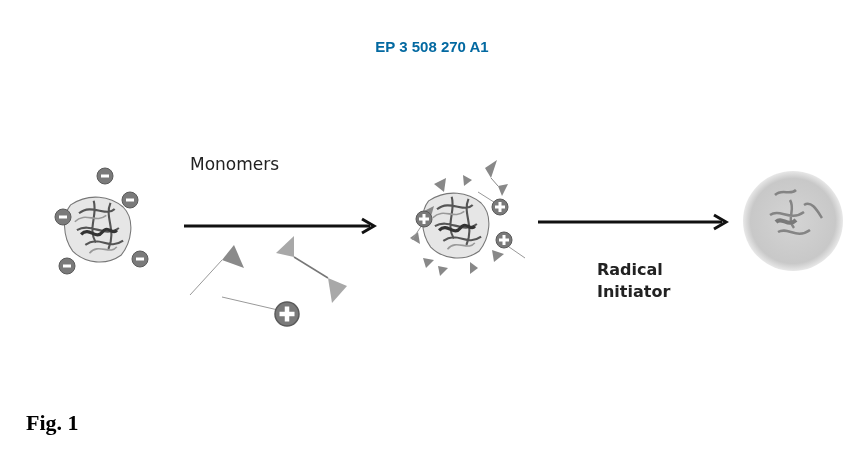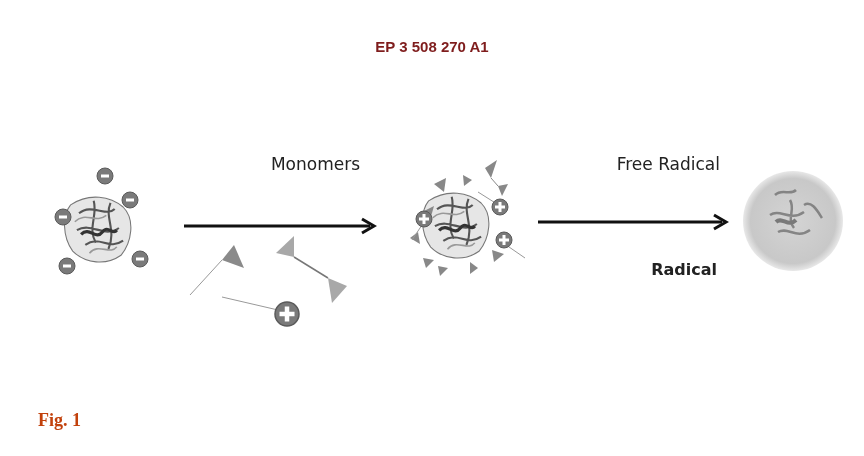--- a/index.html
+++ b/index.html
@@ -1,28 +1,28 @@
 <!DOCTYPE html>
 <html><head>
   <meta charset="utf-8">
   <style>
     html, body { margin: 0; padding: 0; background: #ffffff; }
     body { width: 864px; height: 456px; position: relative; overflow: hidden; }
     .header {
       position: absolute; left: 0; top: 38px; width: 864px; text-align: center;
-      font-family: "Liberation Sans", sans-serif; font-weight: bold; font-size: 15px; color: #7f1d1d;
+      font-family: "Liberation Sans", sans-serif; font-weight: bold; font-size: 15px; color: #0369a1;
     }
     .label {
-      position: absolute; text-align: right;
+      position: absolute; text-align: left;
       font-family: "DejaVu Sans", sans-serif; font-size: 17px; line-height: 22px; color: #222;
     }
     .label.bold { font-weight: bold; font-size: 16px; }
     .fig {
-      position: absolute; left: 38px; top: 410px;
-      font-family: "Liberation Serif", serif; font-weight: bold; font-size: 18px; color: #c2410c;
+      position: absolute; left: 26px; top: 410px;
+      font-family: "Liberation Serif", serif; font-weight: bold; font-size: 22px; color: #000000;
     }
     svg { position: absolute; left: 0; top: 0; }
   </style>
 </head>
 <body>
 
 <div class="header">EP 3 508 270 A1</div>
 
 <svg width="864" height="456" viewBox="0 0 864 456">
   <defs>
@@ -111,20 +111,20 @@
       <path d="M776,222 C782,216 788,228 796,220" fill="none" stroke="#555" stroke-width="4"></path>
     </g>
   </g>
 </svg>
 
 <div class="label" style="left:190px; top:153px; width:170px;">
   <div>Monomers</div>
 </div>
 
 <div class="label" style="left:550px; top:153px; width:170px;">
-  <div>Free Radical</div>
 </div>
 
-<div class="label bold" style="left:577px; top:259px; width:140px;">
+<div class="label bold" style="left:597px; top:259px; width:140px;">
   <div>Radical</div>
+  <div>Initiator</div>
 </div>
 
 <div class="fig">Fig. 1</div>
 
 </body></html>

